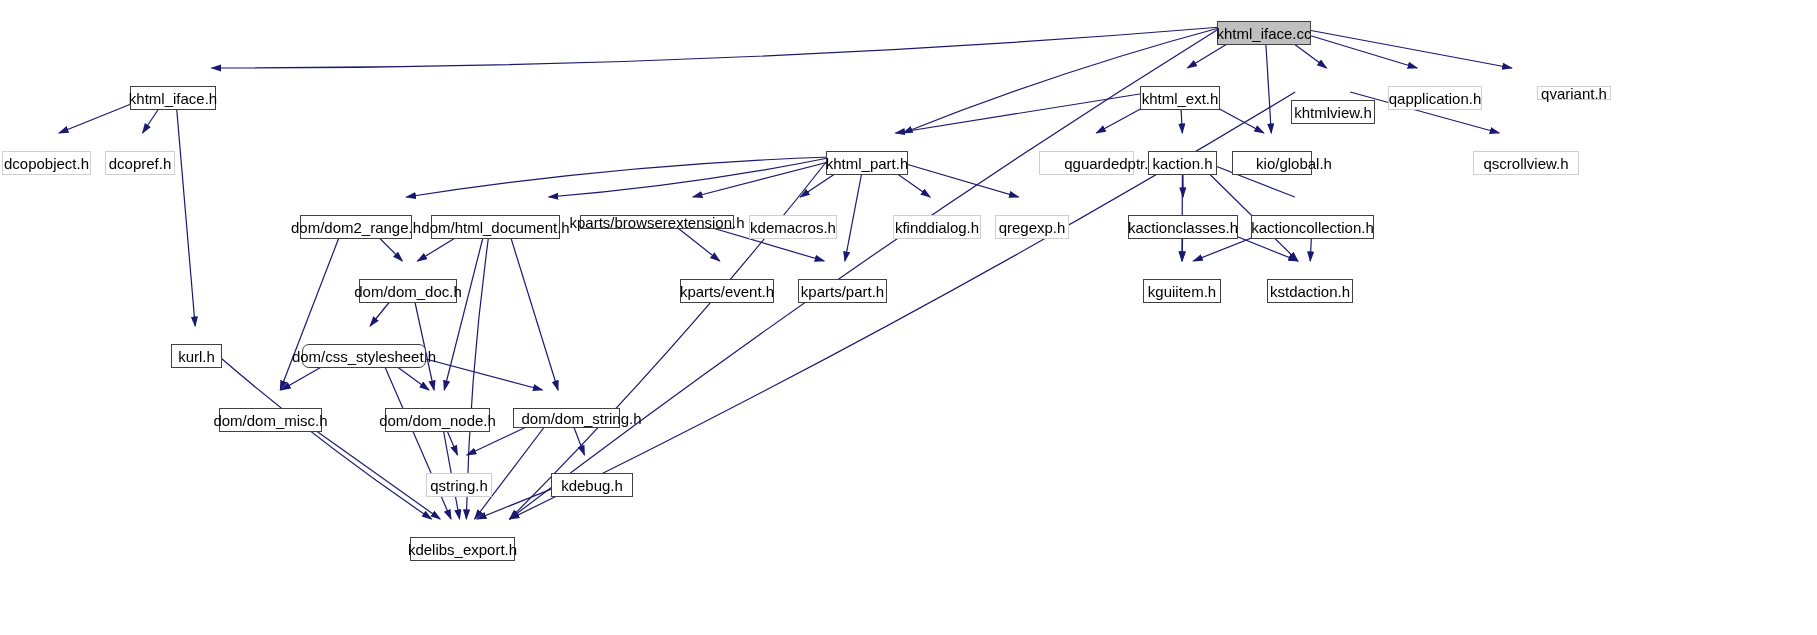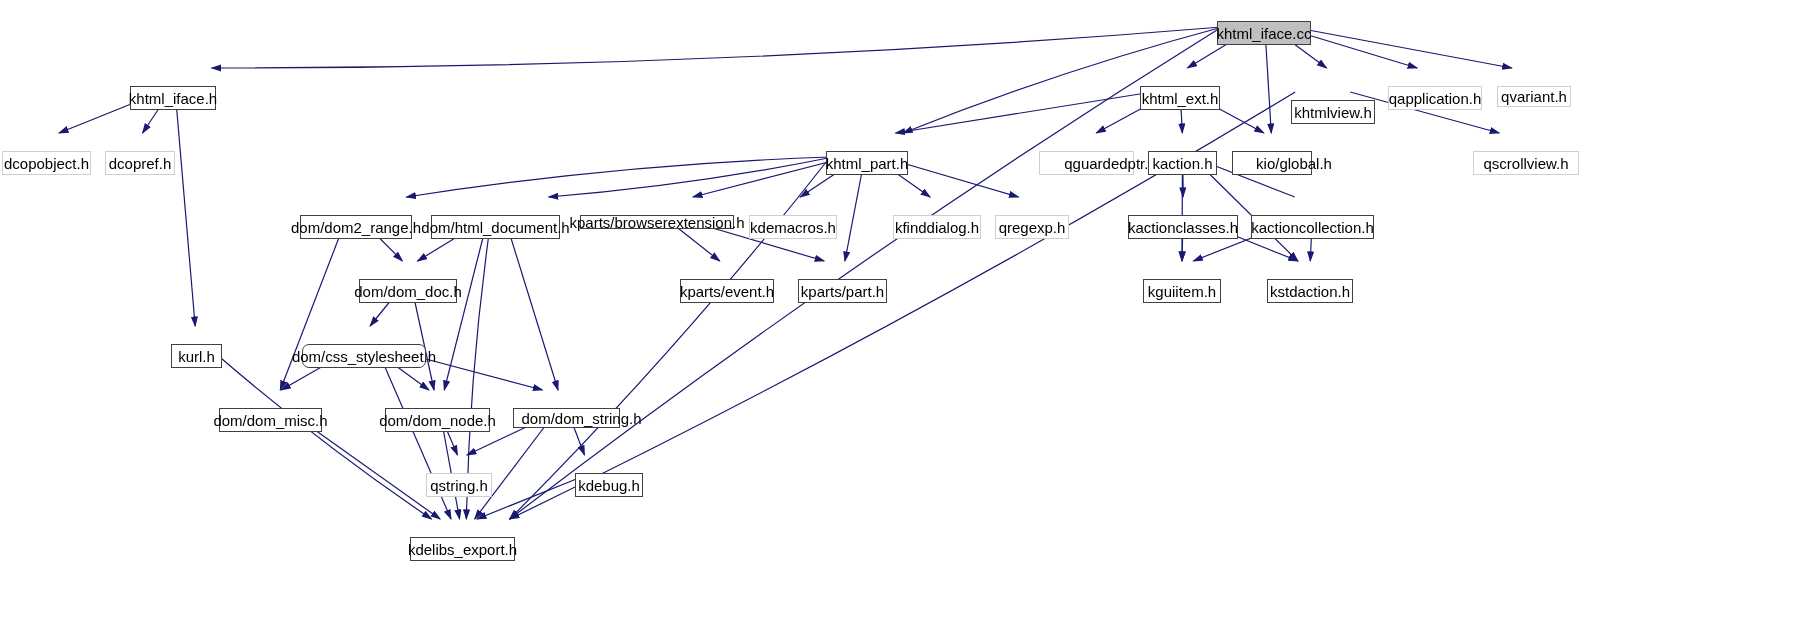--- a/index.html
+++ b/index.html
@@ -105,21 +105,21 @@
       </div>
       <div class="node solid" style="left: 1140px; top: 68px; width: 80px; height: 24px;">
         <span>khtml_ext.h</span>
       </div>
       <div class="node solid" style="left: 1291px; top: 82px; width: 84px; height: 24px;">
         <span>khtmlview.h</span>
       </div>
       <div class="node faint" style="left: 1388px; top: 68px; width: 94px; height: 24px;">
         <span>qapplication.h</span>
       </div>
-      <div class="node faint" style="left: 1497px; top: 68px; width: 74px; height: 21px;">
+      <div class="node faint" style="left: 1537px; top: 68px; width: 74px; height: 14px;">
         <span>qvariant.h</span>
       </div>
       <div class="node faint" style="left: 2px; top: 133px; width: 89px; height: 24px;">
         <span>dcopobject.h</span>
       </div>
       <div class="node faint" style="left: 105px; top: 133px; width: 70px; height: 24px;">
         <span>dcopref.h</span>
       </div>
       <div class="node solid" style="left: 826px; top: 133px; width: 82px; height: 24px;">
         <span>khtml_part.h</span>
@@ -186,20 +186,20 @@
       </div>
       <div class="node solid" style="left: 385px; top: 390px; width: 105px; height: 24px;">
         <span>dom/dom_node.h</span>
       </div>
       <div class="node solid" style="left: 513px; top: 390px; width: 107px; height: 20px; padding-left: 30px;">
         <span>dom/dom_string.h</span>
       </div>
       <div class="node faint" style="left: 426px; top: 455px; width: 66px; height: 24px;">
         <span>qstring.h</span>
       </div>
-      <div class="node solid" style="left: 575px; top: 455px; width: 68px; height: 24px;">
+      <div class="node solid" style="left: 551px; top: 455px; width: 82px; height: 24px;">
         <span>kdebug.h</span>
       </div>
       <div class="node solid" style="left: 410px; top: 519px; width: 105px; height: 24px;">
         <span>kdelibs_export.h</span>
       </div>
     </div>
 </div>
 
 </body></html>

